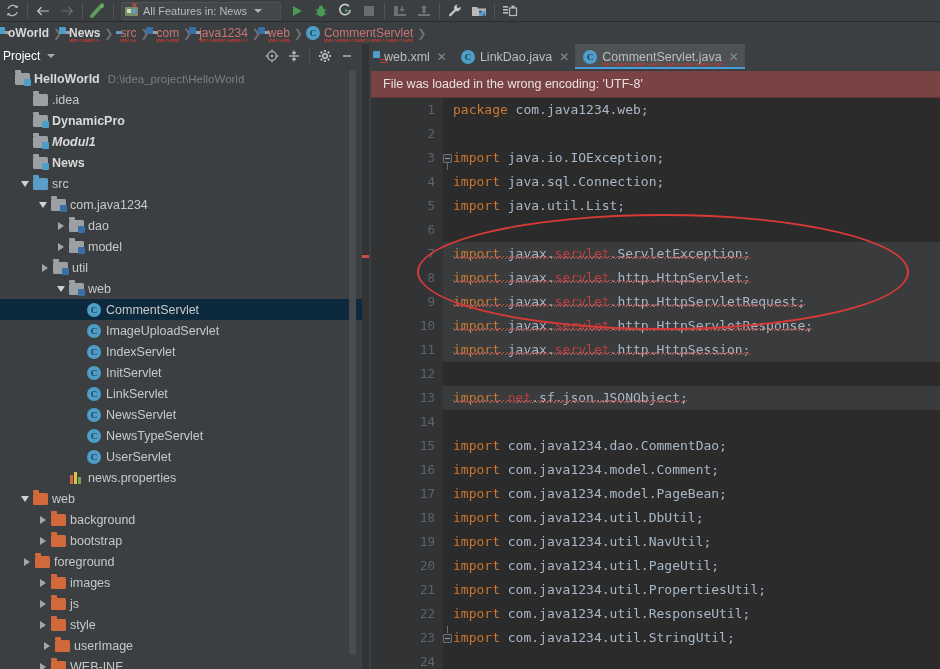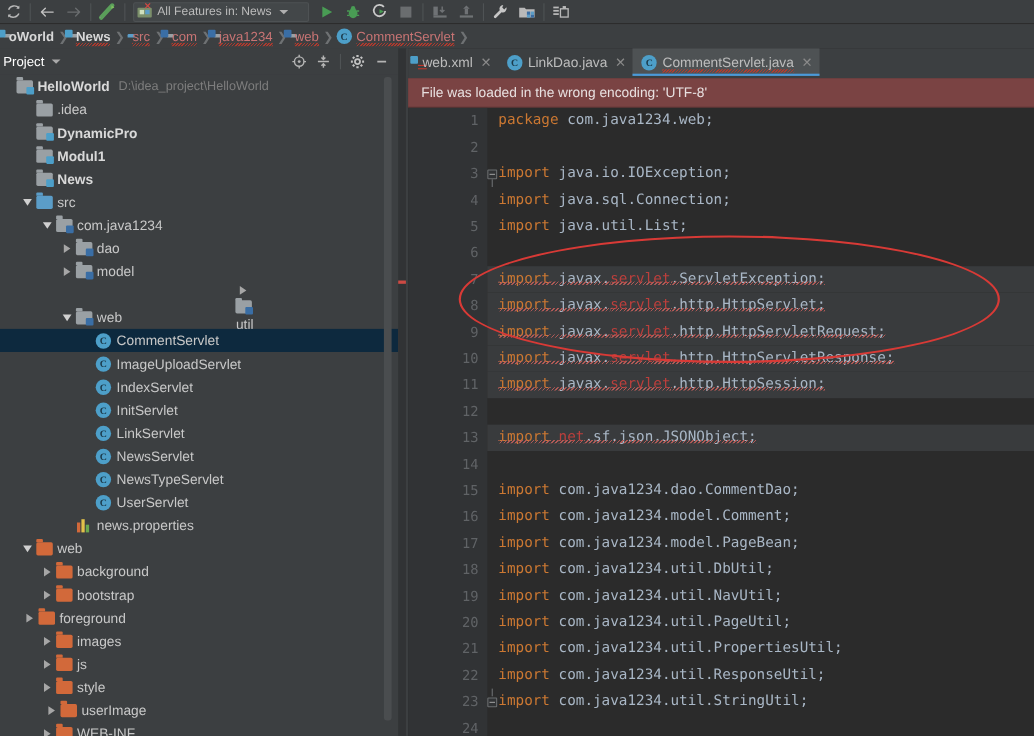--- a/index.html
+++ b/index.html
@@ -430,21 +430,21 @@
           </span>
           <span class="lbl">.idea</span>
         </div>
         <div class="row" style="padding-left: 18px;">
           <span class="twisty"></span>
           <span class="ico">
             <span class="mod-ico"></span>
           </span>
           <span class="lbl bold">DynamicPro</span>
         </div>
-        <div class="row" style="padding-left: 18px;">
+        <div class="row" style="padding-left: 18px; font-style: italic;">
           <span class="twisty"></span>
           <span class="ico">
             <span class="mod-ico"></span>
           </span>
           <span class="lbl bold">Modul1</span>
         </div>
         <div class="row" style="padding-left: 18px;">
           <span class="twisty"></span>
           <span class="ico">
             <span class="mod-ico"></span>
@@ -486,21 +486,21 @@
           <span class="twisty">
             <span class="tri-r"></span>
           </span>
           <span class="ico">
             <span class="fold grey">
               <span class="corner"></span>
             </span>
           </span>
           <span class="lbl">model</span>
         </div>
-        <div class="row" style="padding-left: 80px; flex-direction: column;">
+        <div class="row" style="padding-left: 38px;">
           <span class="twisty">
             <span class="tri-r"></span>
           </span>
           <span class="ico">
             <span class="fold grey">
               <span class="corner"></span>
             </span>
           </span>
           <span class="lbl">util</span>
         </div>

